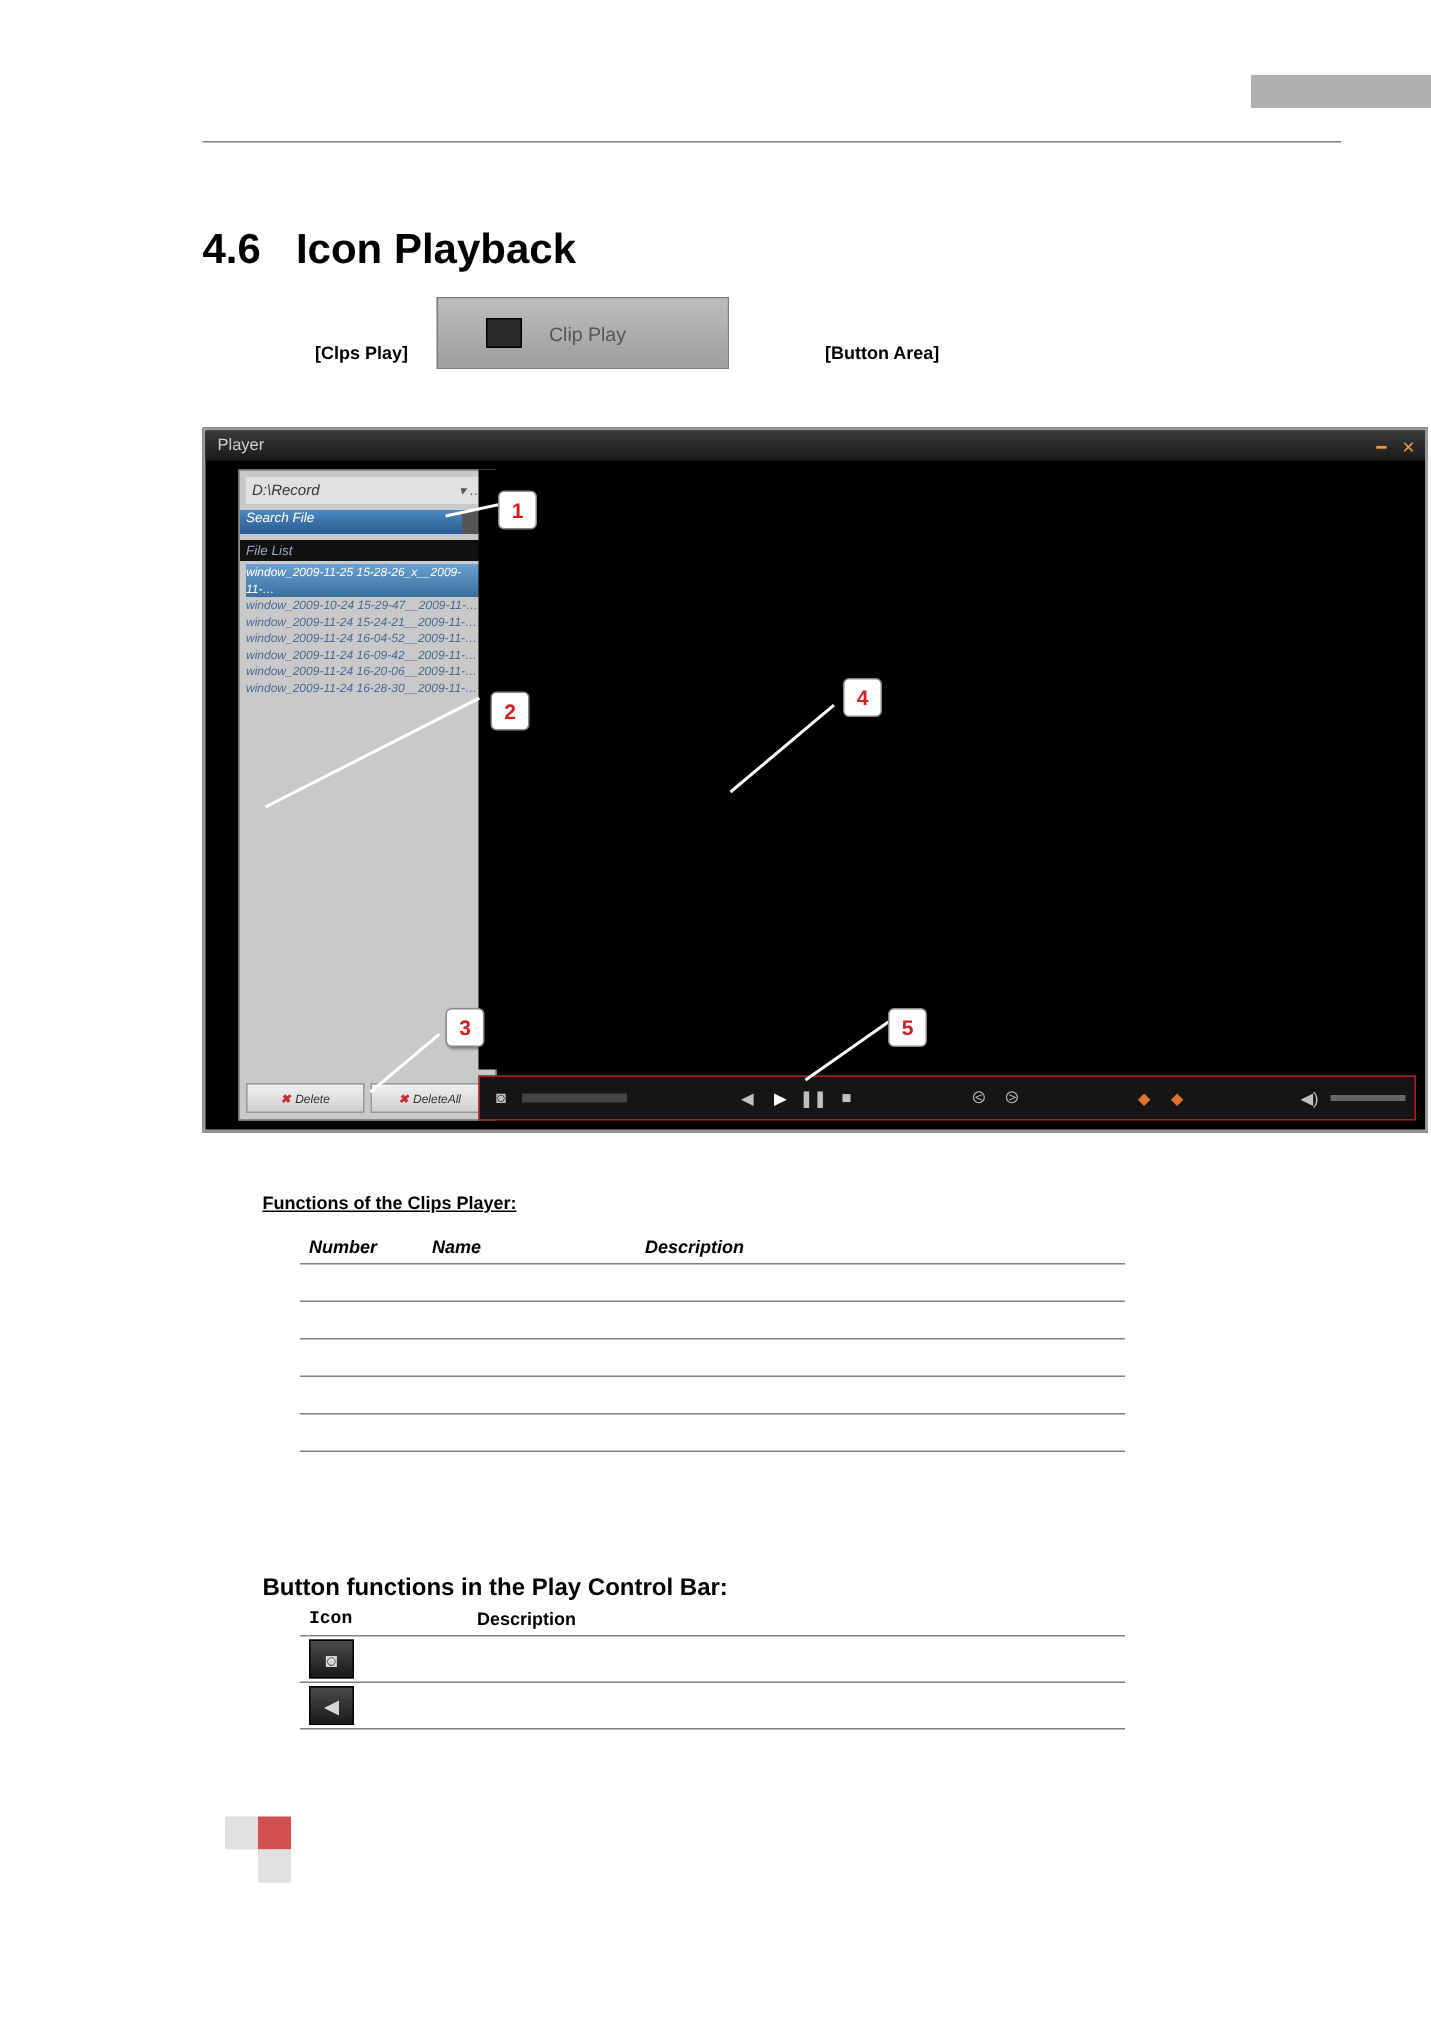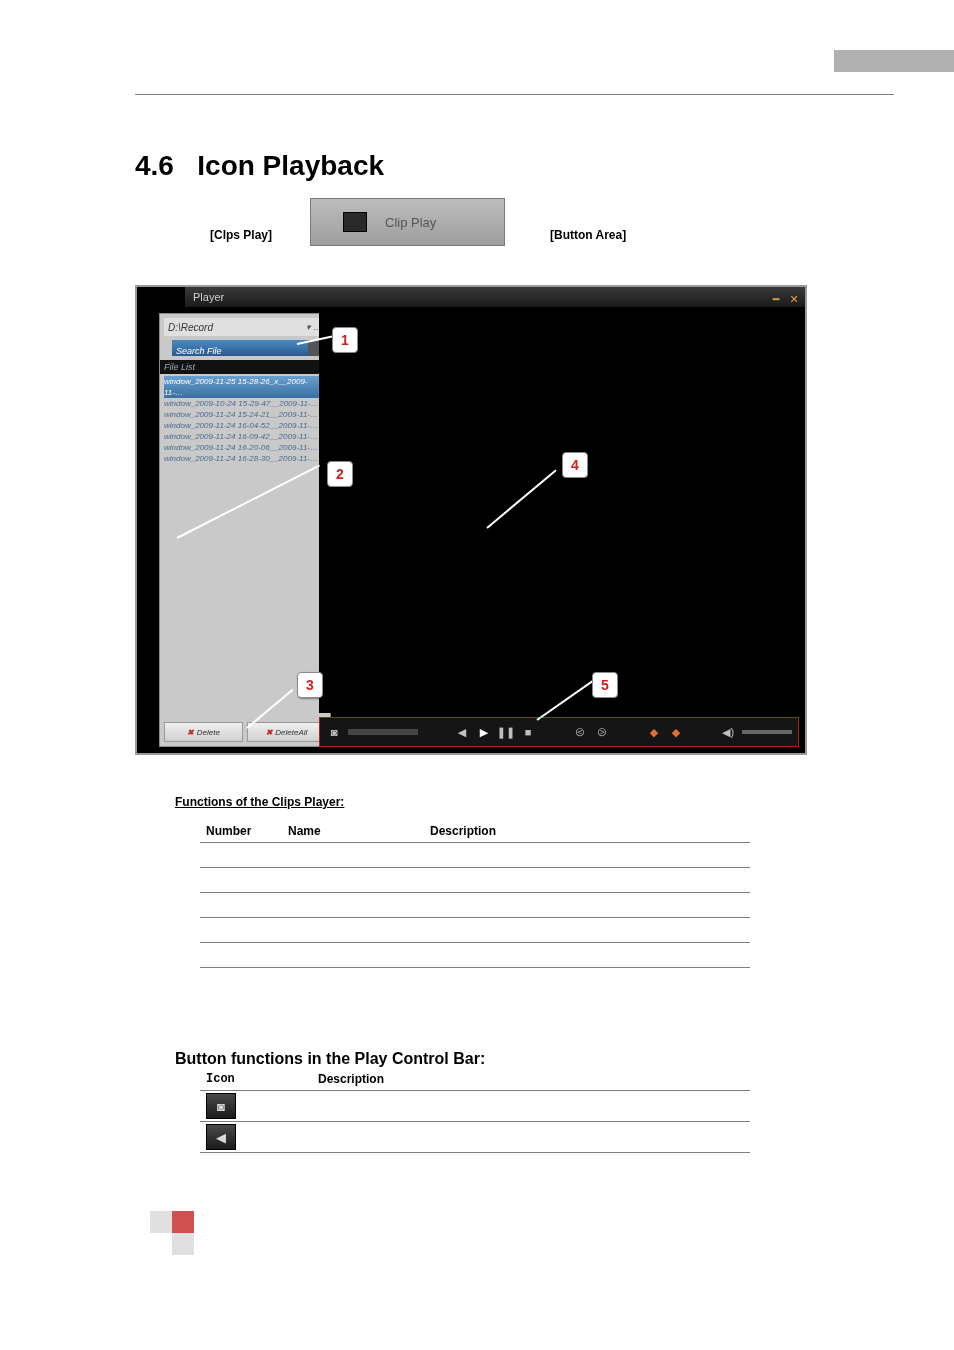--- a/index.html
+++ b/index.html
@@ -4,39 +4,39 @@
 <style>
   html, body { margin:0; padding:0; background:#fff; font-family:Verdana,Arial,sans-serif; color:#000; }
   .page { width:954px; height:1350px; position:relative; box-sizing:border-box; }
   .header-bar { position:absolute; right:0; top:50px; width:120px; height:22px; background:#b0b0b0; }
   .header-rule { position:absolute; left:135px; right:60px; top:94px; border-top:1px solid #808080; }
 
   .section-title { position:absolute; left:135px; top:150px; font-size:28px; font-weight:bold; }
 
   .btnarea-row { position:absolute; top:198px; left:135px; right:135px; height:52px; }
   .btnarea-label-left { position:absolute; left:75px; top:30px; font-size:12px; font-weight:bold; }
-  .clips-btn { position:absolute; left:175px; top:0; width:195px; height:48px;
+  .clips-btn { position:absolute; left:156px; top:0; width:195px; height:48px;
                background:linear-gradient(#bdbdbd,#9e9e9e); border:1px solid #7a7a7a;
                box-sizing:border-box; display:flex; align-items:center; }
   .clips-btn .icon { width:22px; height:18px; margin-left:32px; background:#2a2a2a; border:1px solid #000; }
   .clips-btn .lbl { margin-left:18px; color:#555; font-size:13px; }
   .btnarea-label-right { position:absolute; left:415px; top:30px; font-size:12px; font-weight:bold; }
 
   
-  .player { position:absolute; left:135px; top:285px; width:672px; height:470px;
-            border:2px solid #9a9a9a; box-sizing:border-box; background:#000;padding-left:48px; }
+  .player { position:absolute; left:135px; top:285px; width:817px; height:470px;
+            border:2px solid #9a9a9a; box-sizing:border-box; background:#000; }
   .p-titlebar { height:20px; background:linear-gradient(#3a3a3a,#1a1a1a); color:#cfcfcf; font-size:11px;
                 padding-left:8px; line-height:20px; position:relative; }
   .p-titlebar .winbtns { position:absolute; right:4px; top:2px; display:flex; gap:4px; }
   .p-titlebar .winbtns span { width:14px; height:14px; display:inline-block; color:#e0a040; text-align:center; font-size:11px; }
   .p-body { position:absolute; top:20px; bottom:0; left:0; right:0; }
   .p-side { position:absolute; left:22px; top:6px; bottom:6px; width:170px; background:#c9c9c9; border:1px solid #888;font-style:italic; }
   .p-side .pathrow { height:18px; background:#e0e0e0; margin:4px; font-size:10px; color:#333; display:flex; align-items:center; padding:0 4px; box-sizing:border-box; }
   .p-side .pathrow .dots { margin-left:auto; font-size:9px; color:#555; }
-  .p-side .searchbar { height:16px; margin:0 4px 4px 12px; background:linear-gradient(#4a8ac0,#2a5a90); color:#fff; font-size:9px; padding-left:4px; display:flex; align-items:flex-end; position:relative; }
+  .p-side .searchbar { height:16px; margin:0 4px 4px 0; background:linear-gradient(#4a8ac0,#2a5a90); color:#fff; font-size:9px; padding-left:4px; display:flex; align-items:flex-start; position:relative; }
   .p-side .searchbar .mag { position:absolute; right:2px; top:0; width:16px; height:16px; background:#555; }
   .p-side .listhdr { background:#111; color:#9ab; font-size:9px; padding:2px 4px; }
   .p-side .filelist { font-size:8px; color:#4a6a90; padding:2px 4px 0 4px; line-height:11px; }
   .p-side .filelist .sel { background:linear-gradient(#6aa0d0,#3a70a0); color:#fff; }
   .p-side .btm { position:absolute; bottom:4px; left:4px; right:4px; display:flex; gap:4px; }
   .p-side .btm .btn { flex:1; height:18px; background:linear-gradient(#f0f0f0,#d0d0d0); border:1px solid #999;
                       font-size:8px; color:#333; display:flex; align-items:center; justify-content:center; }
   .p-side .btm .btn .x { color:#c03030; margin-right:3px; font-weight:bold; }
 
   .p-view { position:absolute; left:182px; right:6px; top:6px; bottom:40px; background:#000; }
@@ -51,21 +51,21 @@
   .p-ctrl .vol { width:50px; height:4px; background:#666; }
 
   
   .marker { position:absolute; width:24px; height:24px; background:#fff; border:1px solid #888;
             border-radius:4px; box-shadow:1px 1px 2px rgba(0,0,0,0.4);
             color:#d02020; font-weight:bold; font-size:14px; text-align:center; line-height:24px; z-index:5; }
   .lead { position:absolute; background:#fff; height:2px; transform-origin:left center; z-index:4; }
 
   .functions-caption { position:absolute; left:175px; top:795px; font-size:12px; font-weight:bold;text-decoration:underline; }
 
-  .ftable { position:absolute; left:200px; top:820px; width:550px; font-size:12px; border-collapse:collapse; }
+  .ftable { position:absolute; left:200px; top:820px; width:550px; font-size:12px; border-collapse:collapse;font-style:italic; }
   .ftable th { text-align:left; padding:4px 6px; border-bottom:1px solid #808080; font-weight:bold; }
   .ftable th.c1 { width:70px; }
   .ftable th.c2 { width:130px; }
   .ftable td { padding:6px; border-bottom:1px solid #808080; color:#fff; font-size:11px; }
   
 
   .bf-caption { position:absolute; left:175px; top:1050px; font-size:16px; font-weight:bold; }
   .btable { position:absolute; left:200px; top:1068px; width:550px; font-size:12px; border-collapse:collapse; }
   .btable th { text-align:left; padding:4px 6px; border-bottom:1px solid #808080; font-weight:bold; }
   .btable th.c1 { width:100px;font-family:Liberation Mono, monospace; }

